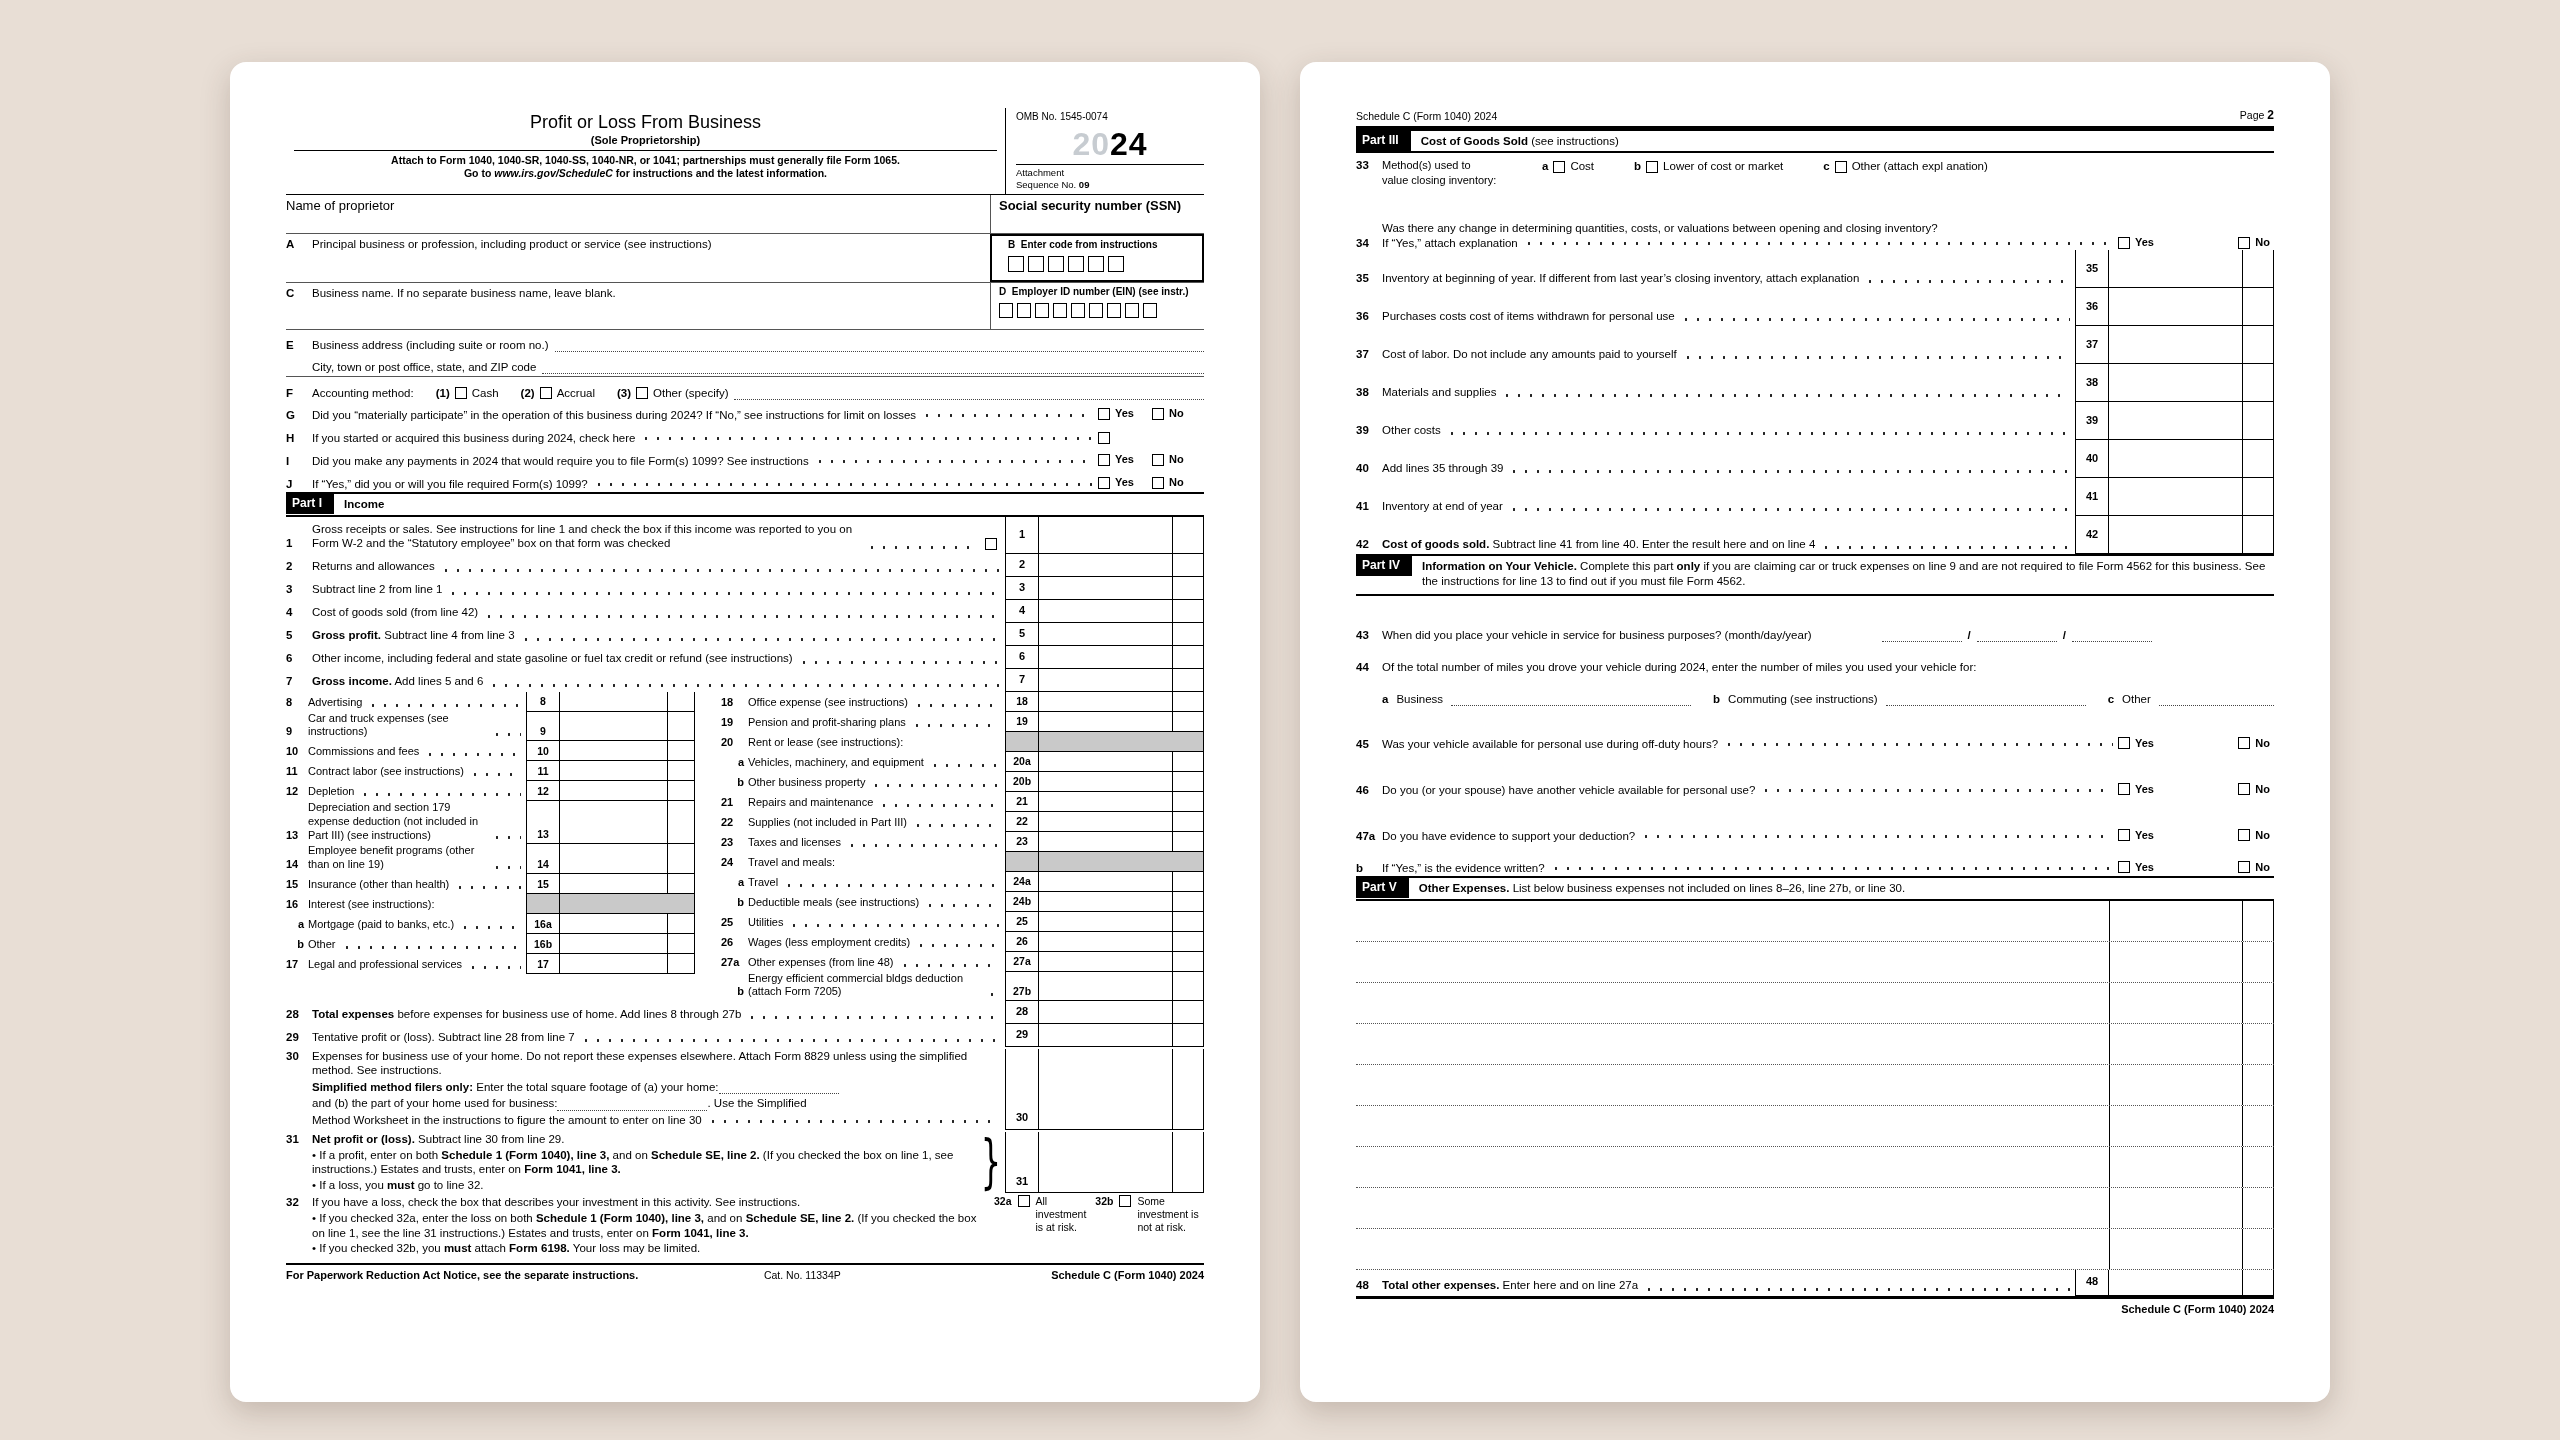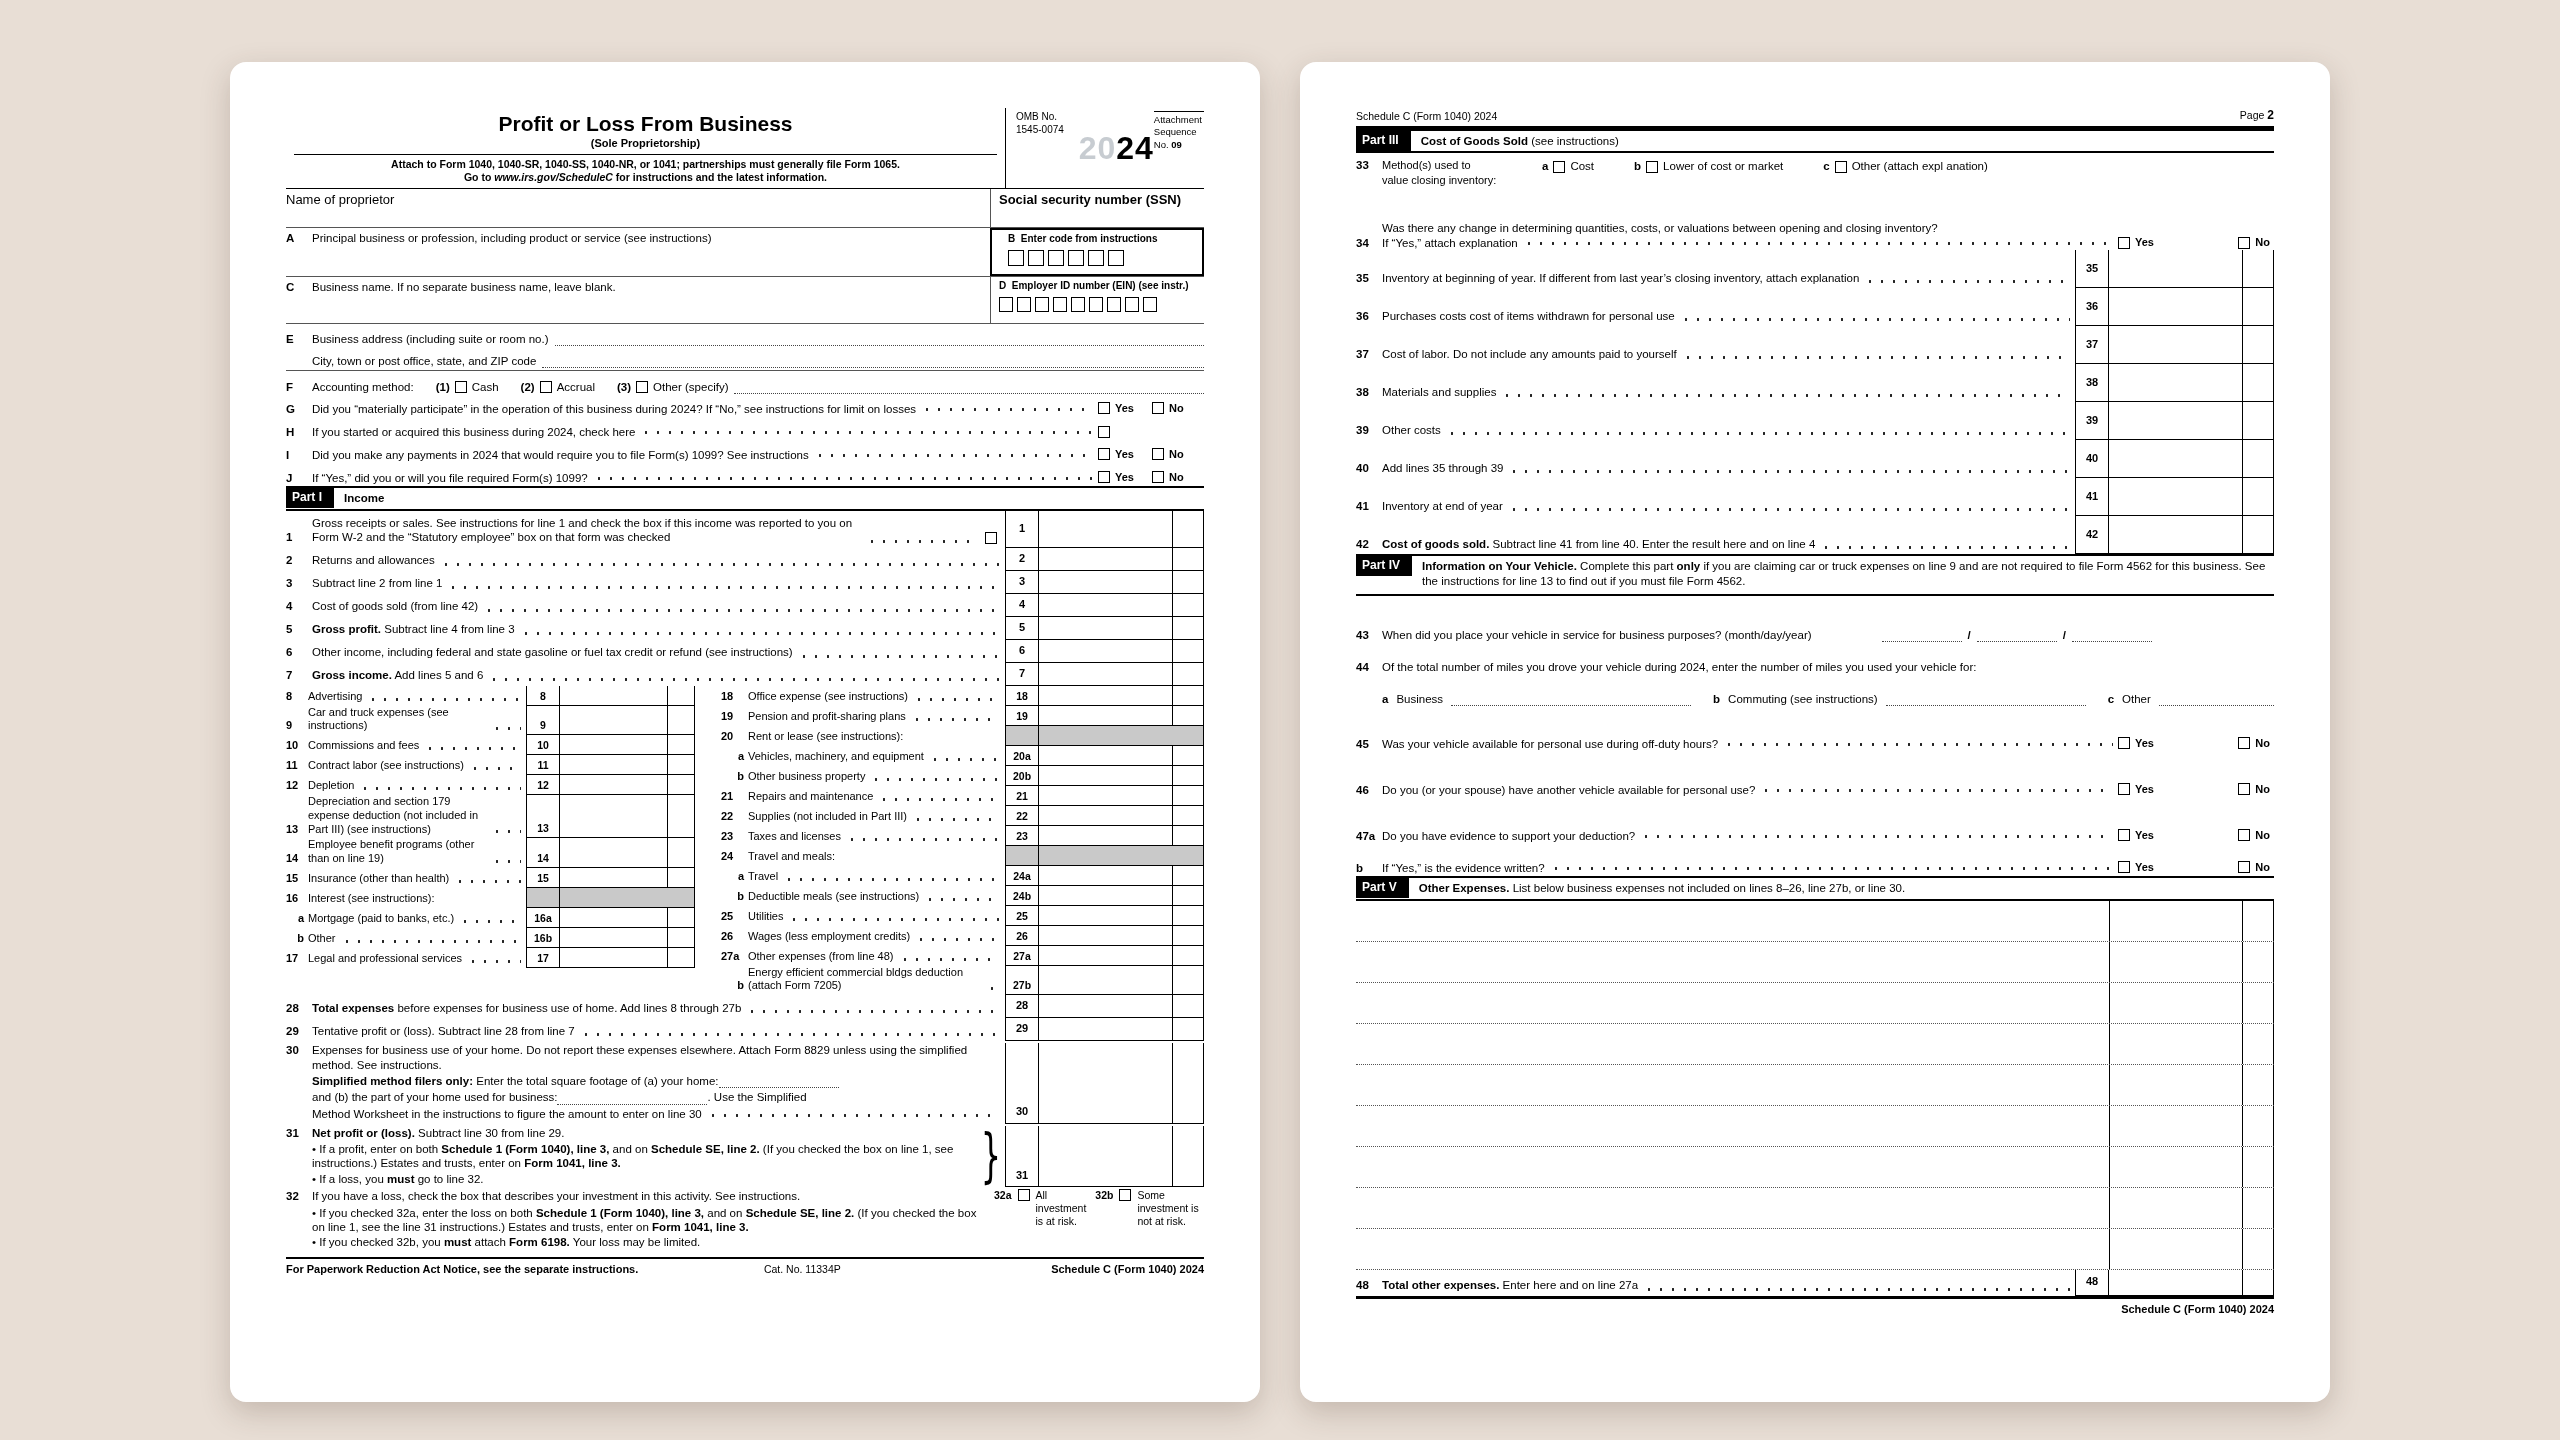--- a/index.html
+++ b/index.html
@@ -8,26 +8,26 @@
   .page{width:1030px;height:1340px;background:#fff;border-radius:16px;box-shadow:0 10px 30px rgba(70,45,30,.22);box-sizing:border-box;padding:46px 56px;overflow:hidden;font-size:11.5px;line-height:1.25;}
   b{font-weight:bold;}
   
   .hdr{display:flex;border-bottom:1px solid #000;}
   .hdr-left{width:172px;border-right:1px solid #000;padding:2px 8px 5px 0;box-sizing:border-box;}
   .h-sched{font-size:16px;font-weight:bold;letter-spacing:.3px;}
   .h-formno{font-size:13px;font-weight:bold;}
   .h-rule{border-top:1px solid #000;margin:4px 0 3px;}
   .h-dept{font-size:9.5px;}
   .hdr-center{flex:1;border-right:1px solid #000;display:flex;flex-direction:column;align-items:center;padding:3px 8px 4px;box-sizing:border-box;}
-  .h-title{font-size:21px;font-weight:bold;}
+  .h-title{font-size:18px;font-weight:normal;}
   .h-sub{font-size:11px;font-weight:bold;}
   .h-attach{font-size:10.5px;font-weight:bold;border-top:1px solid #000;margin-top:3px;padding-top:3px;width:100%;text-align:center;}
   .h-goto{font-size:10.5px;font-weight:bold;text-align:center;}
   .h-goto b{font-style:italic;}
-  .hdr-right{width:198px;display:flex;padding:3px 0 3px 10px;box-sizing:border-box;}
+  .hdr-right{width:198px;display:flex;flex-direction:column;padding:3px 0 3px 10px;box-sizing:border-box;}
   .h-omb{font-size:10px;}
   .h-year{flex:1;display:flex;align-items:center;justify-content:center;font-size:32px;font-weight:bold;letter-spacing:1px;}
   .yr-gray{color:var(--yeargray,#c7ccd1);}
   .h-seq{border-top:1px solid #000;font-size:9.5px;padding-top:2px;line-height:1.3;}
   
   .band{display:flex;border-bottom:1px solid #555;}
   .cellL{flex:1;padding:3px 6px 3px 0;}
   .cellR{width:214px;border-left:1px solid #555;padding:3px 0 3px 8px;box-sizing:border-box;}
   .cellR.nopad{padding:0;border-left:none;}
   .slabel{font-size:13px;}

